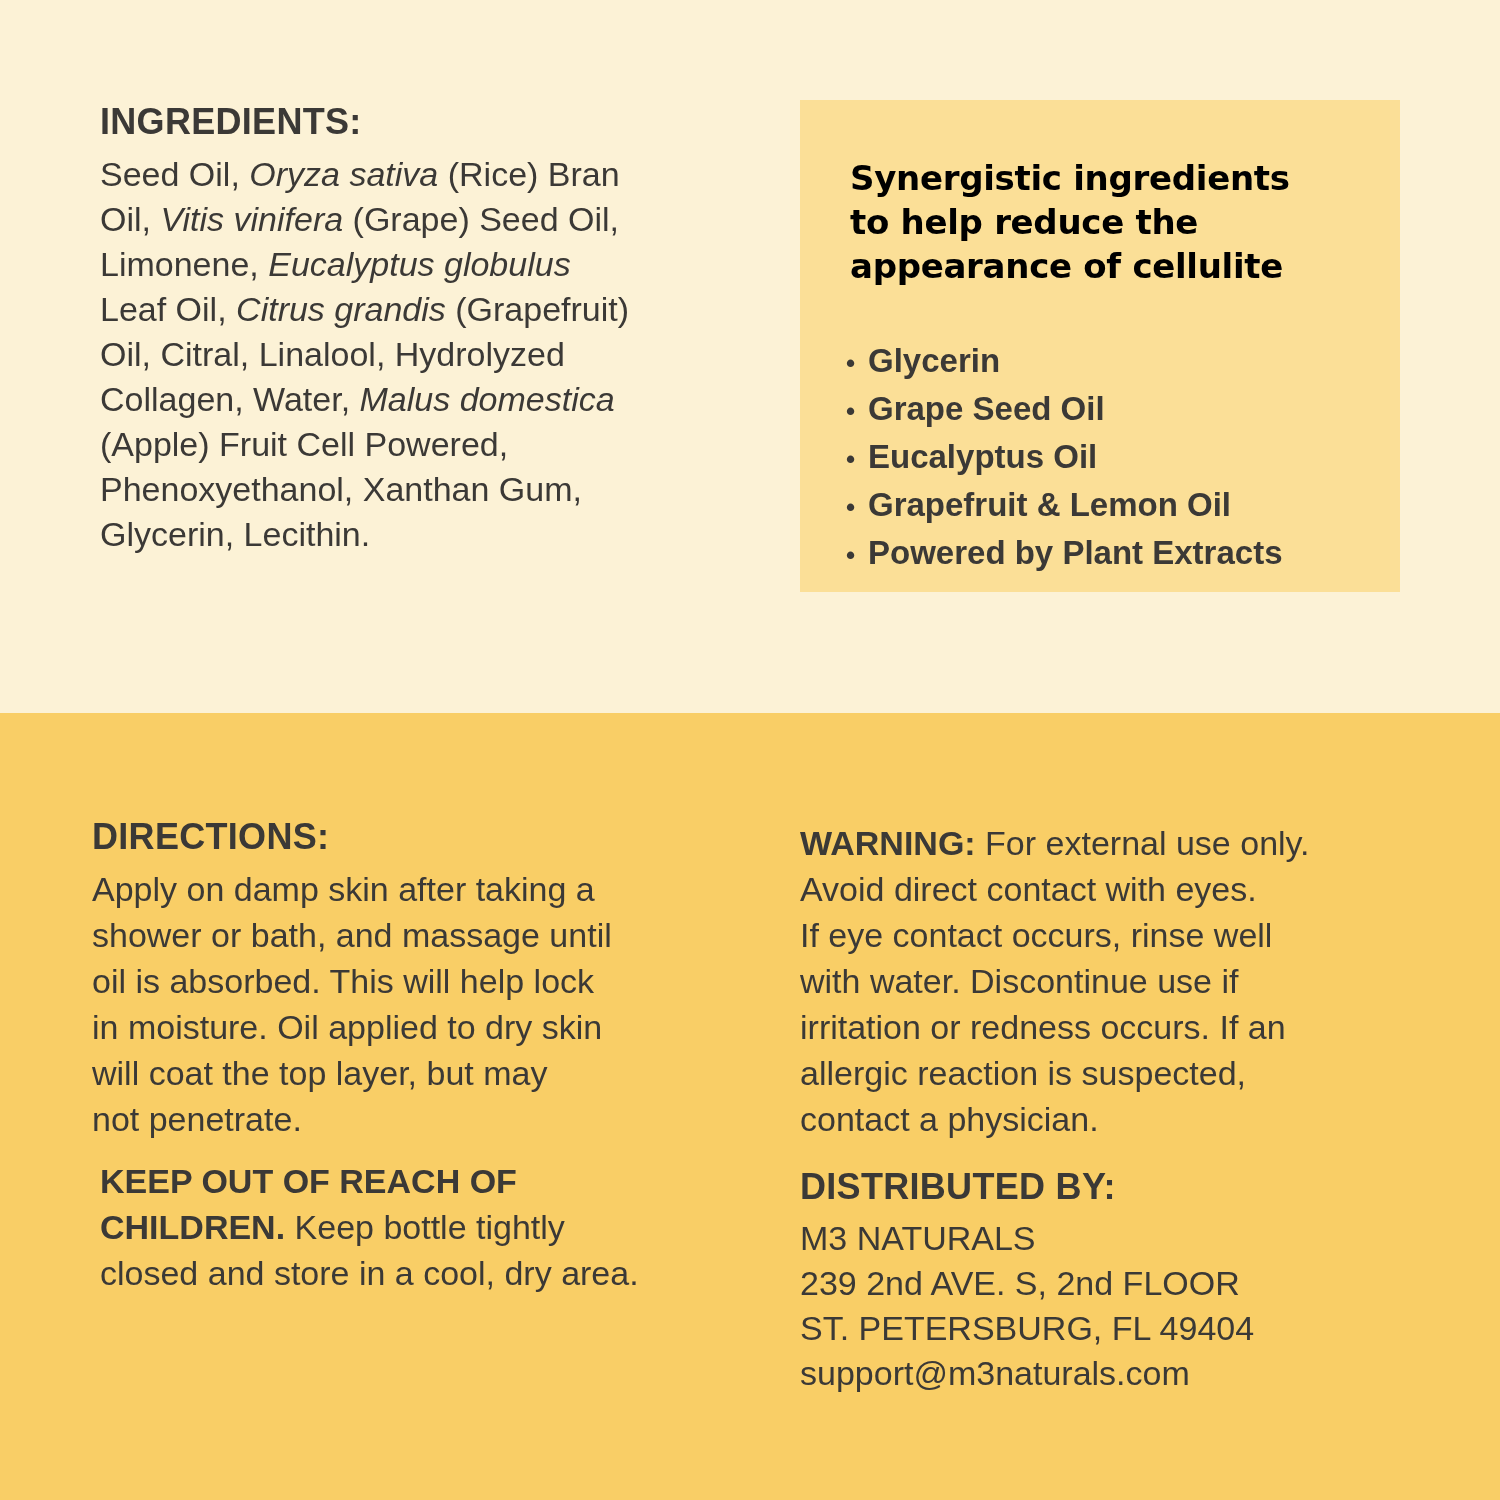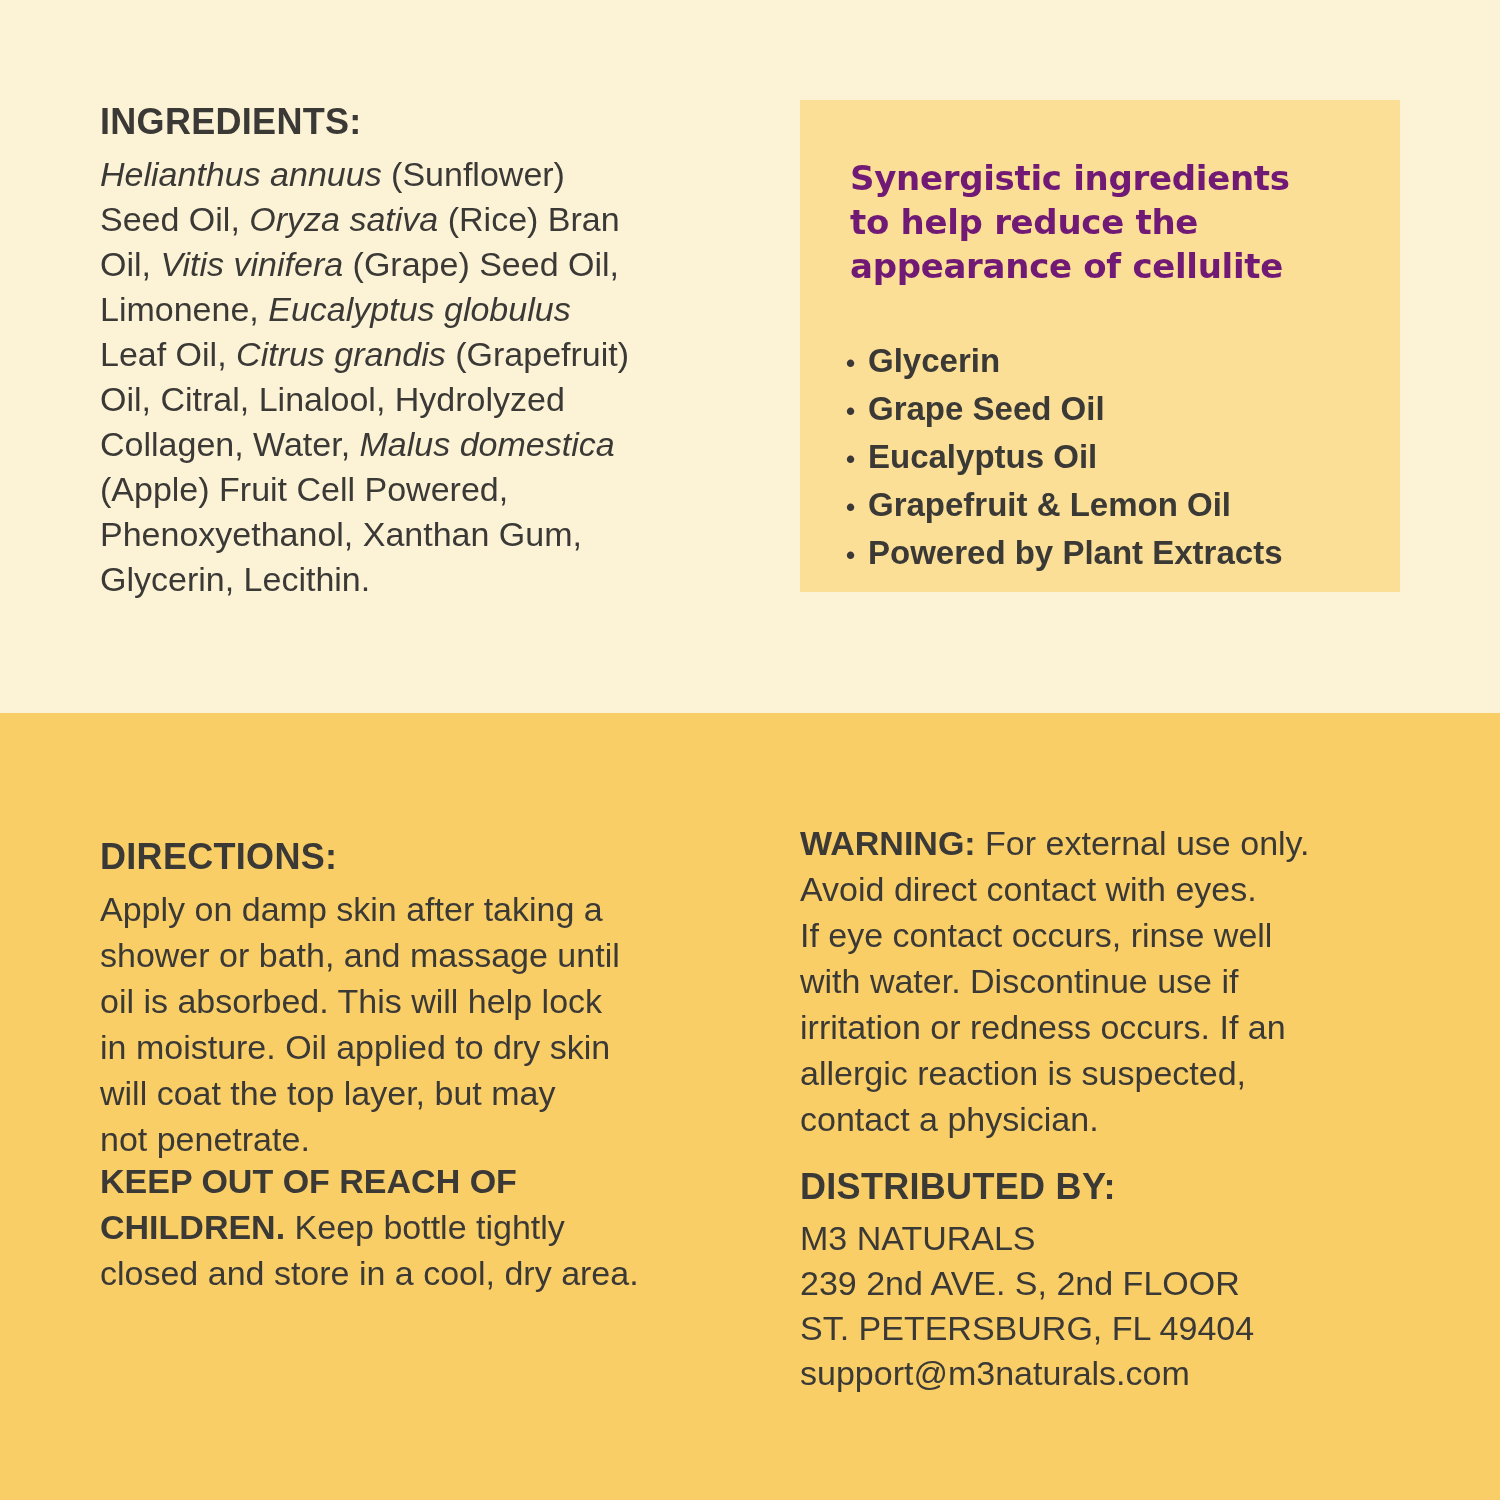--- a/index.html
+++ b/index.html
@@ -24,28 +24,28 @@
   
   .h-bold{font-weight:700;font-size:36px;line-height:42px;letter-spacing:0.3px;}
 
   
   .ingredients{left:100px;top:101px;width:700px;}
   .ingredients .body{margin-top:9px;font-size:34px;}
   .ingredients .tline{line-height:45px;}
 
   
   .synergy-box{position:absolute;left:800px;top:100px;width:600px;height:492px;background:var(--panel);}
-  .synergy-title{position:absolute;left:50px;top:56px;font-family:"DejaVu Sans", sans-serif;font-weight:600;font-size:34px;color:#701a75;letter-spacing:-0.3px;}
+  .synergy-title{position:absolute;left:50px;top:56px;font-family:"DejaVu Sans", sans-serif;font-weight:600;font-size:34px;color:#000000;letter-spacing:-0.3px;}
   .synergy-title .tline{line-height:44px;}
   .synergy-bullets{position:absolute;left:46px;top:238px;margin:0;padding:0;list-style:none;font-weight:700;font-size:33px;}
   .synergy-bullets li{display:flex;align-items:baseline;line-height:45px;}
   .bullet-dot{width:22px;font-size:26px;flex:0 0 22px;}
 
   
-  .directions{left:100px;top:816px;width:700px;margin-top:20px;}
+  .directions{left:92px;top:816px;width:700px;}
   .directions .body{margin-top:8px;font-size:34px;}
   .directions .tline{line-height:46px;}
 
   .keepout{left:100px;top:1158px;width:700px;font-size:34px;}
   .keepout .tline{line-height:46px;}
 
   .warning{left:800px;top:820px;width:700px;font-size:34px;}
   .warning .tline{line-height:46px;}
 
   .distributed{left:800px;top:1166px;width:700px;}
@@ -57,21 +57,20 @@
 </style>
 </head>
 <body>
 
 <div class="section-top"></div>
 <div class="section-bottom"></div>
 
 <div class="block ingredients">
   <div class="h-bold">INGREDIENTS:</div>
   <div class="body">
-      <div class="tline"><span class="s-i">Helianthus annuus</span><span> (Sunflower)</span></div>
       <div class="tline"><span>Seed Oil, </span><span class="s-i">Oryza sativa</span><span> (Rice) Bran</span></div>
       <div class="tline"><span>Oil, </span><span class="s-i">Vitis vinifera</span><span> (Grape) Seed Oil,</span></div>
       <div class="tline"><span>Limonene, </span><span class="s-i">Eucalyptus globulus</span></div>
       <div class="tline"><span>Leaf Oil, </span><span class="s-i">Citrus grandis</span><span> (Grapefruit)</span></div>
       <div class="tline"><span>Oil, Citral, Linalool, Hydrolyzed</span></div>
       <div class="tline"><span>Collagen, Water, </span><span class="s-i">Malus domestica</span></div>
       <div class="tline"><span>(Apple) Fruit Cell Powered,</span></div>
       <div class="tline"><span>Phenoxyethanol, Xanthan Gum,</span></div>
       <div class="tline"><span>Glycerin, Lecithin.</span></div>
     </div>

